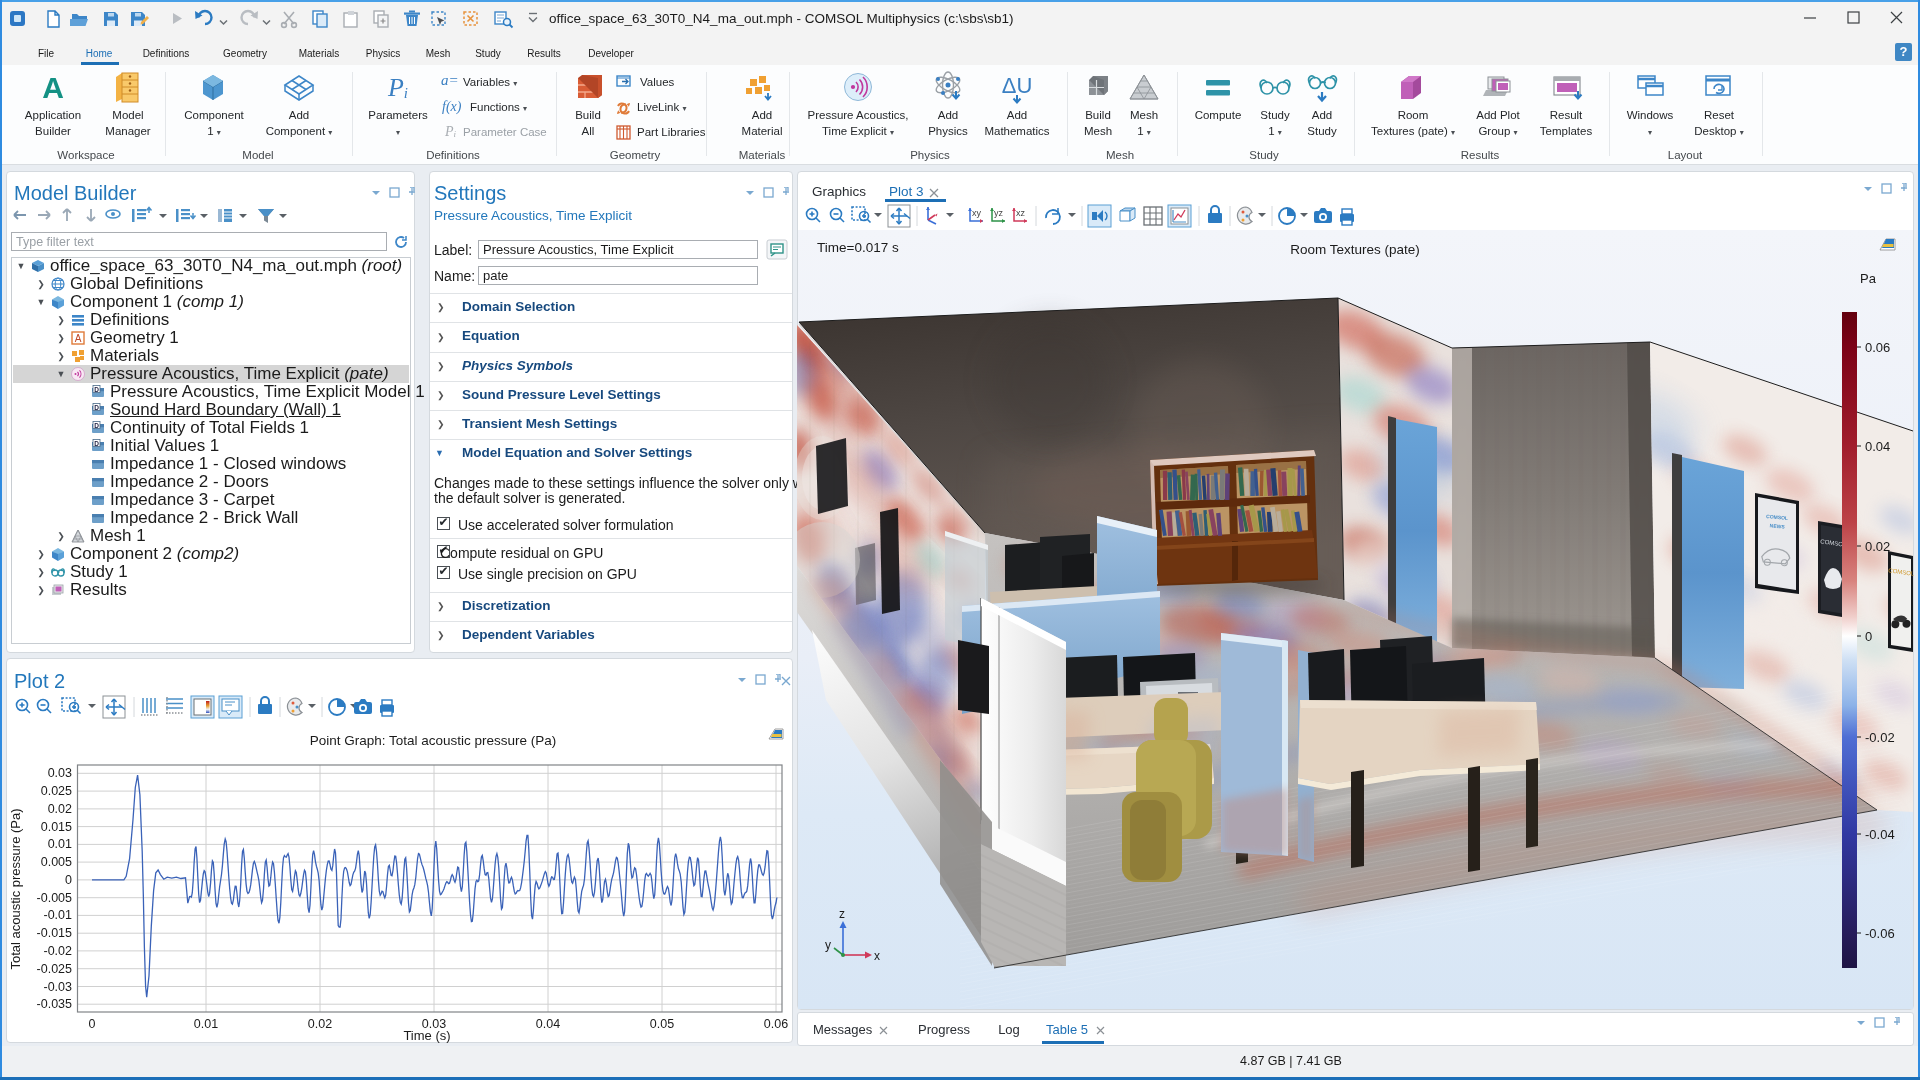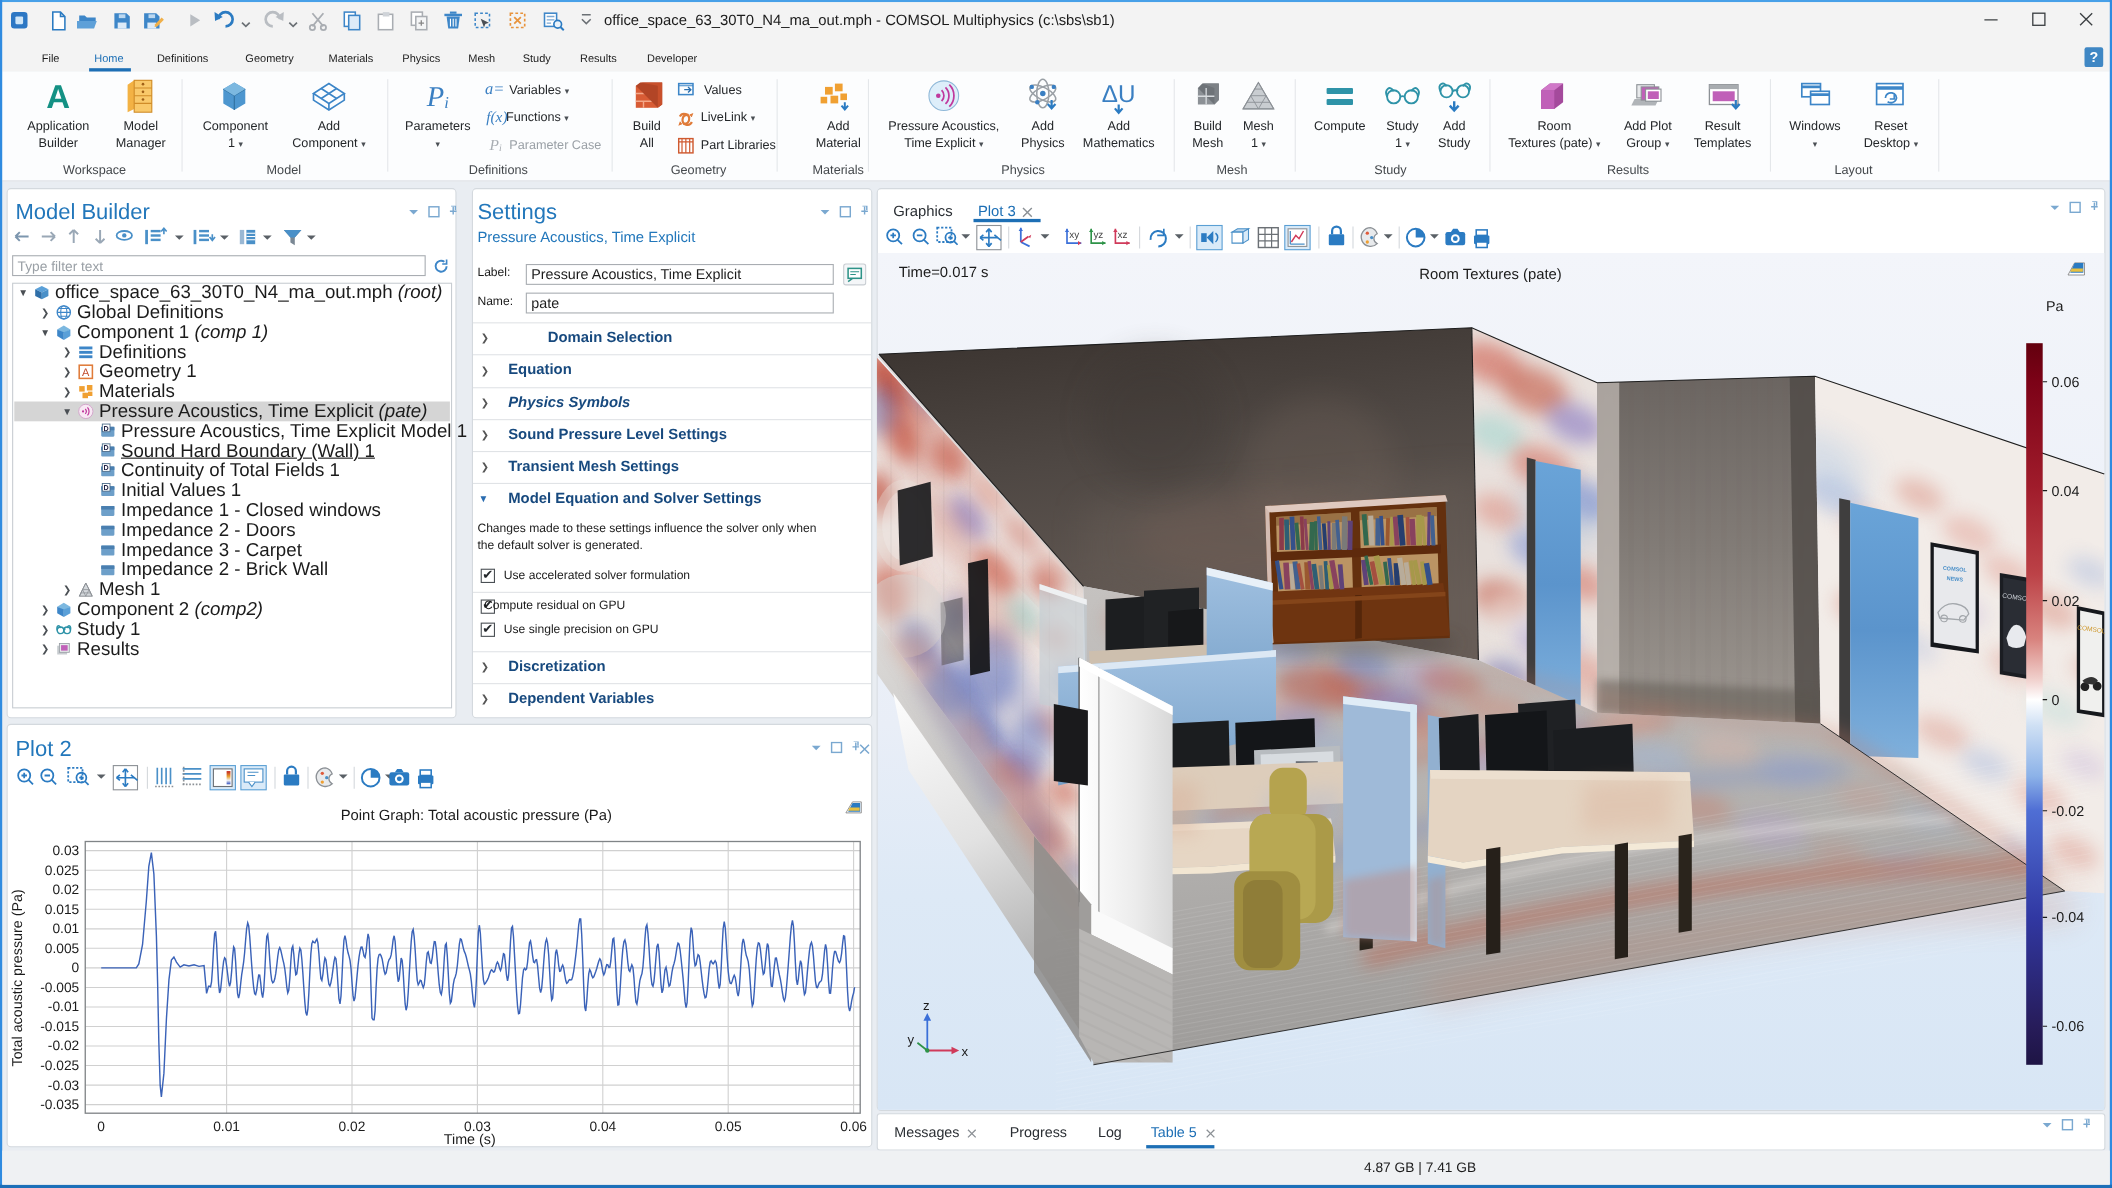--- a/index.html
+++ b/index.html
@@ -11,21 +11,21 @@
 .ritem { position:absolute; top:108px; text-align:center; font-size:11.5px; color:#24272a; line-height:15.5px; white-space:nowrap; }
 .rside { position:absolute; font-size:11.5px; color:#24272a; line-height:12px; white-space:nowrap; }
 .rsep { position:absolute; top:72px; width:1px; height:84px; background:#e4e7ea; }
 .glabel { position:absolute; top:149px; font-size:11.5px; color:#44484c; text-align:center; width:140px; margin-left:-70px; }
 .panel { position:absolute; background:#ffffff; border:1px solid #d4d9de; border-radius:4px; }
 .ptitle { position:absolute; font-size:20px; color:#2277bb; }
 .trow { position:absolute; height:18px; font-size:17px; color:#1b1b1b; white-space:nowrap; line-height:18px; }
 .chev { position:absolute; color:#4a4f54; font-size:9px; width:10px; text-align:center; }
 .sechdr { position:absolute; font-size:13.5px; color:#17497e; font-weight:bold; white-space:nowrap; }
 .schev { position:absolute; font-size:9px; color:#555; }
-.stext { position:absolute; font-size:11px; color:#1b1b1b; white-space:nowrap; }
+.stext { position:absolute; font-size:14px; color:#1b1b1b; white-space:nowrap; }
 .sdiv { position:absolute; height:1px; background:#e0e3e6; left:430px; width:362px; }
 .cbx { position:absolute; width:13px; height:13px; border:1px solid #4a4f54; background:#fff; }
 .cbx:after { content:"\2714"; position:absolute; left:0.5px; top:-3px; font-size:12px; color:#24282c; }
 .btab { position:absolute; top:1019px; height:22px; line-height:22px; font-size:13px; color:#2a2e33; text-align:center; }
 </style></head><body>
 <div class="abs" style="left:0;top:0;width:1920px;height:2px;background:#47a0e8;"></div>
 <div class="abs" style="left:0;top:2px;width:1920px;height:63px;background:#f3f3f3;"></div>
 <div class="abs" style="left:2px;top:65px;width:1916px;height:100px;background:#fcfdfe;border-bottom:1px solid #d9dde1;"></div>
 <div class="abs" style="left:0;top:0;width:2px;height:1080px;background:#2f8be0;"></div>
 <div class="abs" style="left:1918px;top:0;width:2px;height:1080px;background:#2f8be0;"></div>
@@ -135,21 +135,21 @@
 <div class="ritem" style="left:1120px;width:48px;">Mesh<br>1 <span style="font-size:8px;color:#4a4f54;">▾</span></div>
 <div class="ritem" style="left:1187px;width:62px;">Compute</div>
 <div class="ritem" style="left:1252px;width:46px;">Study<br>1 <span style="font-size:8px;color:#4a4f54;">▾</span></div>
 <div class="ritem" style="left:1299px;width:46px;">Add<br>Study</div>
 <div class="ritem" style="left:1365px;width:96px;">Room<br>Textures (pate) <span style="font-size:8px;color:#4a4f54;">▾</span></div>
 <div class="ritem" style="left:1467px;width:62px;">Add Plot<br>Group <span style="font-size:8px;color:#4a4f54;">▾</span></div>
 <div class="ritem" style="left:1533px;width:66px;">Result<br>Templates</div>
 <div class="ritem" style="left:1619px;width:62px;">Windows<br><span style="font-size:8px;color:#4a4f54;">▾</span></div>
 <div class="ritem" style="left:1686px;width:66px;">Reset<br>Desktop <span style="font-size:8px;color:#4a4f54;">▾</span></div>
 <div class="rside" style="left:463px;top:76px;">Variables <span style="font-size:8px;color:#4a4f54;">▾</span></div>
-<div class="rside" style="left:460px;top:101px;">Functions <span style="font-size:8px;color:#4a4f54;">▾</span></div>
+<div class="rside" style="left:470px;top:101px;">Functions <span style="font-size:8px;color:#4a4f54;">▾</span></div>
 <div class="rside" style="left:463px;top:126px;color:#9aa0a6;">Parameter Case</div>
 <div class="rside" style="left:640px;top:76px;">Values</div>
 <div class="rside" style="left:637px;top:101px;">LiveLink <span style="font-size:8px;color:#4a4f54;">▾</span></div>
 <div class="rside" style="left:637px;top:126px;">Part Libraries</div>
 <svg class="abs" style="left:0;top:65px;" width="1920" height="100" viewBox="0 0 1920 100">
 
 <text x="53" y="33" font-size="30" font-weight="bold" fill="#149184" text-anchor="middle" font-family="Liberation Sans">A</text>
 
 <g>
       <path d="M116 12 l6 -4 h16 v26 h-16 l-6 3 z" fill="#f3b244"></path>
@@ -409,21 +409,21 @@
 <div class="abs" style="left:478px;top:240px;width:280px;height:19px;border:1px solid #a9adb2;font-size:13px;line-height:17px;padding-left:4px;color:#1b1b1b;">Pressure Acoustics, Time Explicit</div>
 <svg class="abs" style="left:766px;top:239px;" width="22" height="21" viewBox="0 0 22 21">
     <rect x="1" y="1" width="20" height="19" rx="2" fill="#f4f6f8" stroke="#c8cdd2"></rect>
     <rect x="5" y="5" width="12" height="9" fill="#fff" stroke="#2e9388" stroke-width="1.4"></rect>
     <path d="M7 8 h8 M7 10.5 h5" stroke="#2e9388" stroke-width="1"></path>
     <path d="M5 17 l4 -3" stroke="#2e9388" stroke-width="1.4"></path>
   </svg>
 <div class="stext" style="left:434px;top:268px;">Name:</div>
 <div class="abs" style="left:478px;top:266px;width:280px;height:19px;border:1px solid #a9adb2;font-size:13px;line-height:17px;padding-left:4px;color:#1b1b1b;">pate</div>
 <div class="schev" style="left:437px;top:302px;">❯</div>
-<div class="sechdr" style="left:462px;top:299px;margin-left:36px;">Domain Selection</div>
+<div class="sechdr" style="left:462px;top:299px;">Domain Selection</div>
 <div class="schev" style="left:437px;top:332px;">❯</div>
 <div class="sechdr" style="left:462px;top:328px;text-align:right;">Equation</div>
 <div class="schev" style="left:437px;top:361px;">❯</div>
 <div class="sechdr" style="left:462px;top:358px;font-style:italic;">Physics Symbols</div>
 <div class="schev" style="left:437px;top:390px;">❯</div>
 <div class="sechdr" style="left:462px;top:387px;">Sound Pressure Level Settings</div>
 <div class="schev" style="left:437px;top:419px;">❯</div>
 <div class="sechdr" style="left:462px;top:416px;">Transient Mesh Settings</div>
 <div class="sdiv" style="top:292.5px;"></div>
 <div class="sdiv" style="top:322.0px;"></div>

